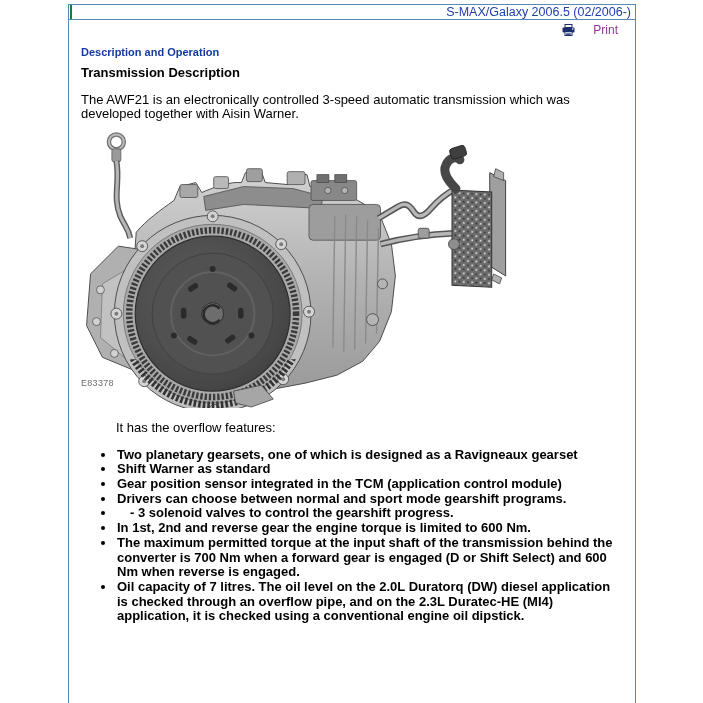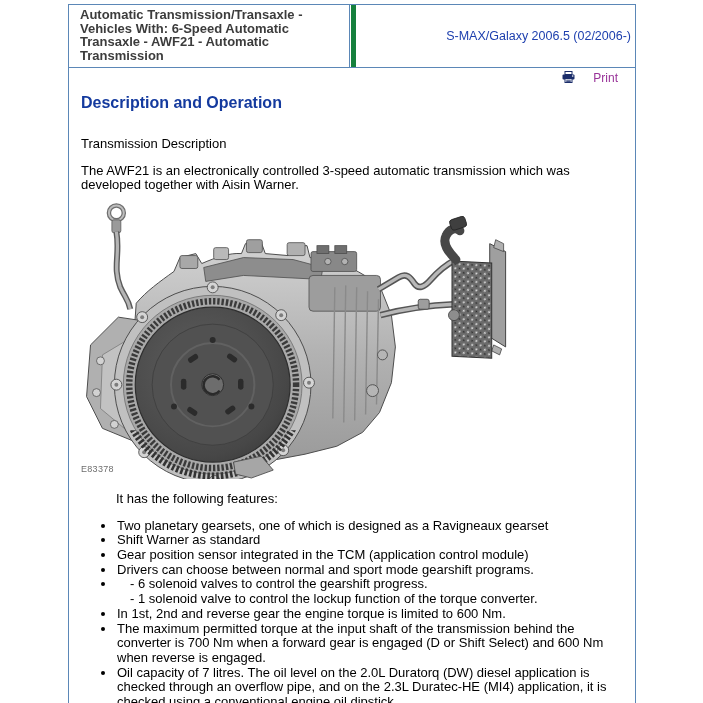--- a/index.html
+++ b/index.html
@@ -13,51 +13,50 @@
     border:1px solid #5b87b7; background:#fff;
   }
   
   .hdr { display:flex; border-bottom:1px solid #5b87b7; }
   .hdr-left {
     width:281px; border-right:1px solid #5b87b7;
     padding:3px 10px 5px 11px;
     font-size:13px; font-weight:bold; color:#3c3c3c; line-height:13.5px;
   }
   .hdr-right {
-    flex:1; border-left:5px solid #15803d; margin-left:1px;
+    flex:1; border-left:2px solid #15803d; margin-left:1px;
     display:flex; align-items:center; justify-content:flex-end;
     padding-right:4px; font-size:12.5px; color:#1d3fae;
   }
   
   .print-row { height:19px; text-align:right; padding:3px 17px 0 0; font-size:12px; }
   .print-link {
     color:#993399; text-decoration:none; display:inline-flex;
-    gap:18px; cursor:pointer;
+    align-items:center; gap:18px; cursor:pointer;
   }
   .print-link svg { display:block; }
   
   .content { padding:0 12px; font-size:13px; }
-  .section-heading { margin:7px 0 0 0; font-size:16px; font-weight:bold; color:#143a9e; }
-  .subheading { margin-top:25px; line-height:14.5px; }
+  .section-heading { margin:7px 0 0 0; font-size:11px; font-weight:bold; color:#143a9e; }
+  .subheading { margin-top:8px; line-height:14.5px;font-weight:bold; }
   .intro { margin-top:12px; line-height:14.8px; max-width:545px; }
   .figure { position:relative; margin-top:3px; height:283px; }
   .figure svg { position:absolute; left:2px; top:0; }
-  .figure-label { position:absolute; left:0px; bottom:5px; font-size:9px; color:#6e6e6e; letter-spacing:0.3px; }
+  .figure-label { position:absolute; left:0px; bottom:20px; font-size:9px; color:#6e6e6e; letter-spacing:0.3px; }
   .features-intro { margin:13px 0 0 35px; line-height:14.5px; }
   ul.features { margin:12px 0 0 0; padding-left:35px; list-style:disc; }
-  ul.features li { line-height:14.7px; padding-left:1px; max-width:510px; }
+  ul.features li { line-height:14.7px; padding-left:1px; max-width:510px;font-weight:bold; }
   .subline { margin-left:13px; }
 </style>
 </head>
 <body>
 
 <div class="page-box">
 
   <div class="hdr">
-    <div class="hdr-left">Automatic Transmission/Transaxle - Vehicles With: 6-Speed Automatic Transaxle - AWF21 - Automatic Transmission</div>
     <div class="hdr-right">S-MAX/Galaxy 2006.5 (02/2006-)</div>
   </div>
 
   <div class="print-row">
     <a class="print-link">
       <span>
         <svg width="13" height="12" viewBox="0 0 13 12">
           <rect x="3" y="0.5" width="7" height="3" fill="#ffffff" stroke="#1c2e6b" stroke-width="1"></rect>
           <rect x="0.5" y="3.5" width="12" height="5" rx="1" fill="#1c2e6b"></rect>
           <rect x="3" y="7.5" width="7" height="4" fill="#ffffff" stroke="#1c2e6b" stroke-width="1"></rect>
@@ -210,30 +209,29 @@
 
         <g clip-path="url(#clipBottom)">
           <circle cx="129" cy="190" r="92" fill="none" stroke="#333333" stroke-width="7" stroke-dasharray="2.6 2"></circle>
         </g>
 
         <path d="M150 268 L178 262 L190 276 L168 284 L152 280 Z" fill="#a6a6a6" stroke="#4d4d4d" stroke-width="0.9"></path>
       </svg>
       <div class="figure-label">E83378</div>
     </div>
 
-    <div class="features-intro">It has the following features:</div>
+    <div class="features-intro">It has the overflow features:</div>
 
     <ul class="features">
       <li><span>Two planetary gearsets, one of which is designed as a Ravigneaux gearset</span></li>
       <li><span>Shift Warner as standard</span></li>
       <li><span>Gear position sensor integrated in the TCM (application control module)</span></li>
       <li><span>Drivers can choose between normal and sport mode gearshift programs.</span></li>
       <li>
-        <div class="subline">- 6 solenoid valves to control the gearshift progress.</div>
-        <div class="subline">- 1 solenoid valve to control the lockup function of the torque converter.</div>
+        <div class="subline">- 3 solenoid valves to control the gearshift progress.</div>
       </li>
       <li><span>In 1st, 2nd and reverse gear the engine torque is limited to 600 Nm.</span></li>
       <li><span>The maximum permitted torque at the input shaft of the transmission behind the converter is 700 Nm when a forward gear is engaged (D or Shift Select) and 600 Nm when reverse is engaged.</span></li>
       <li><span>Oil capacity of 7 litres. The oil level on the 2.0L Duratorq (DW) diesel application is checked through an overflow pipe, and on the 2.3L Duratec-HE (MI4) application, it is checked using a conventional engine oil dipstick.</span></li>
 
     </ul>
   </div>
 </div>
 
 </body></html>

